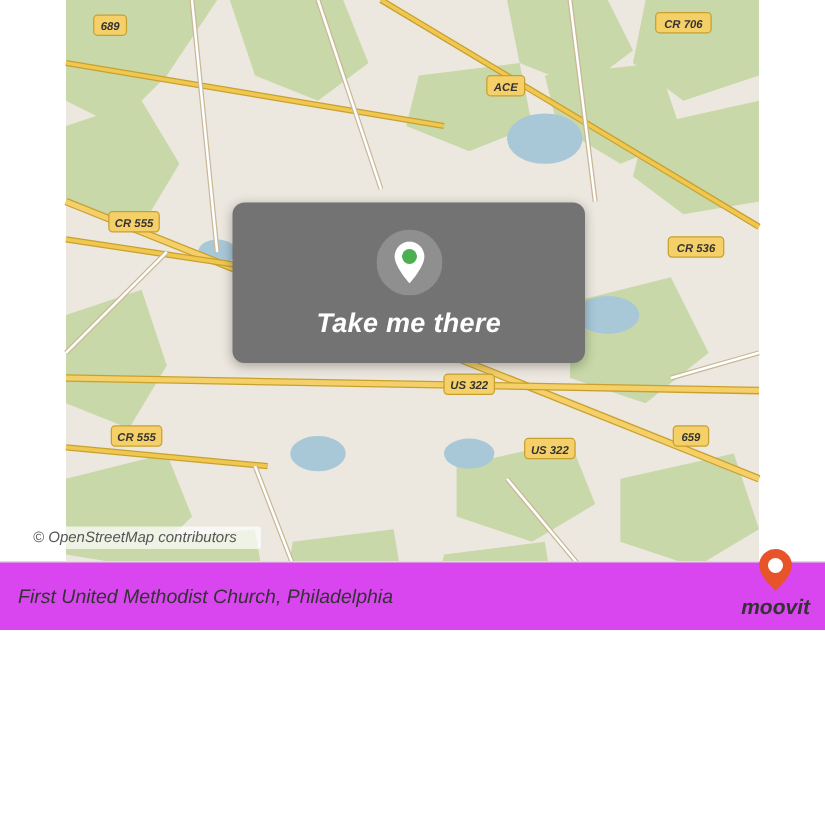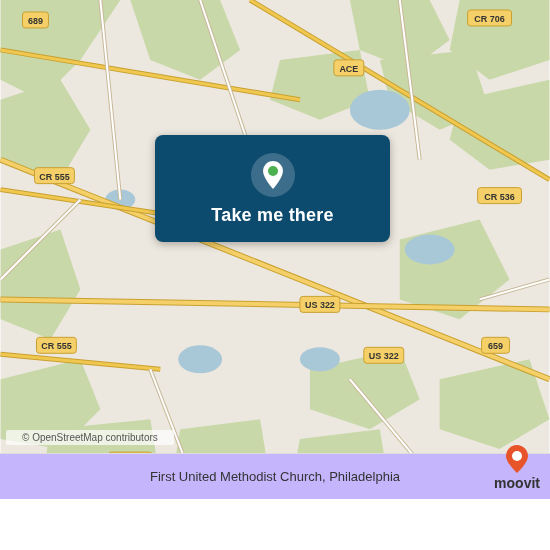--- a/index.html
+++ b/index.html
@@ -7,39 +7,39 @@
     body {
       width: 550px;
       height: 550px;
       overflow: hidden;
       font-family: Arial, sans-serif;
       position: relative;
     }
 
     #map-container {
       width: 550px;
-      height: 499px;
+      height: 420px;
       position: relative;
       overflow: hidden;
+      font-style: italic;
     }
 
     
     #bottom-bar {
       position: absolute;
       bottom: 0;
       left: 0;
       right: 0;
-      background: #c4b5fd;
+      background: #d946ef;
       padding: 8px 12px;
       display: flex;
       align-items: center;
       border-top: 1px solid #ddd;
       z-index: 10;
       height: 46px;
-      justify-content: center;
     }
 
     #moovit-logo {
       position: absolute;
       right: 10px;
       bottom: 8px;
       display: flex;
       align-items: center;
       gap: 2px;
       flex-direction: column;
@@ -63,21 +63,21 @@
       border-radius: 2px;
       z-index: 5;
     }
 
     
     #cta-card {
       position: absolute;
       top: 135px;
       left: 155px;
       width: 235px;
-      background: #0c4a6e;
+      background: #737373;
       border-radius: 8px;
       display: flex;
       flex-direction: column;
       align-items: center;
       padding: 18px 20px 16px;
       box-shadow: 0 2px 8px rgba(0,0,0,0.3);
       z-index: 10;
       cursor: pointer;
     }
 

